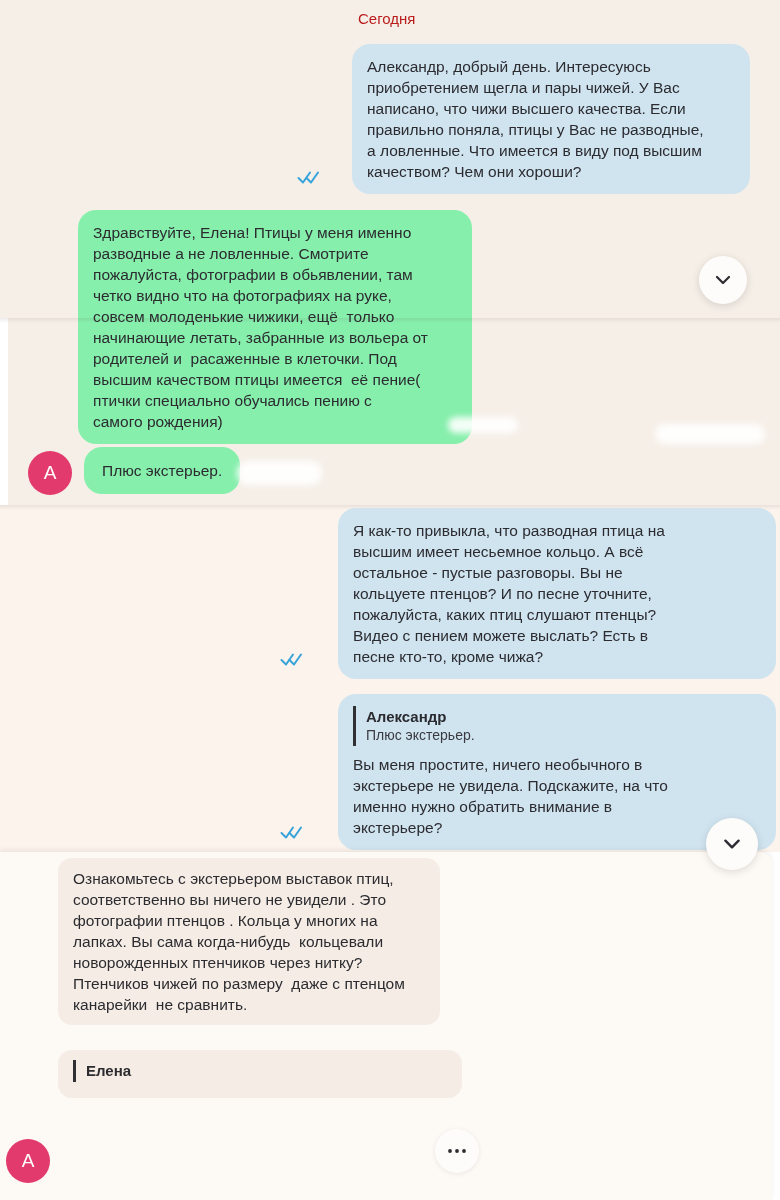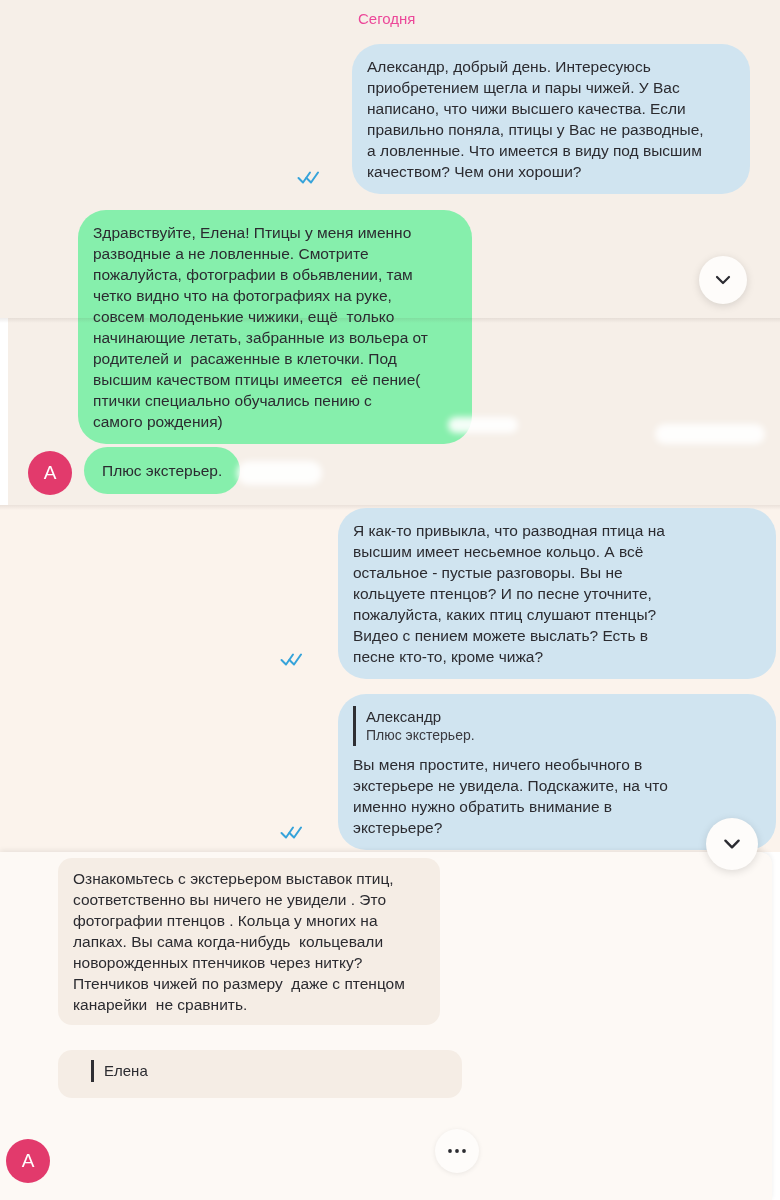--- a/index.html
+++ b/index.html
@@ -14,38 +14,38 @@
   .panel-top{left:0;top:0;width:780px;height:318px;background:#f6efe8;z-index:1;}
   .panel-mid{left:8px;top:318px;width:772px;height:187px;background:#f6efe8;z-index:1;}
   .panel-blue{left:0;top:505px;width:780px;height:347px;background:#fbf3ec;z-index:5;}
   .panel-bottom{left:0;top:852px;width:772px;height:348px;background:#fdf9f5;
     border-top-right-radius:12px;box-shadow:0 -2px 5px rgba(0,0,0,0.07);z-index:8;}
   .seam{position:absolute;left:0;width:780px;height:5px;z-index:4;
     background:linear-gradient(to bottom, rgba(90,70,60,0.10), rgba(90,70,60,0));}
   .seam1{top:318px;}
   .seam2{top:505px;z-index:6;}
   
-  .date-header{position:absolute;left:358px;top:10px;font-size:15px;color:#ec4899;z-index:3;}
+  .date-header{position:absolute;left:358px;top:10px;font-size:15px;color:#b91c1c;z-index:3;}
   
-  .bubble{position:absolute;border-radius:28px;padding:12px 15px;box-sizing:border-box;overflow:hidden;}
+  .bubble{position:absolute;border-radius:18px;padding:12px 15px;box-sizing:border-box;overflow:hidden;}
   .out{background:#d0e4f0;}
   .in{background:#86efac;}
   .in-alt{background:#f5ede5;border-radius:14px;}
   .msg-text{white-space:pre;font-size:15.5px;line-height:21px;color:#2b2b30;}
   .z3{z-index:3;} .z7{z-index:7;} .z9{z-index:9;}
   .b1{right:30px;top:44px;width:398px;}
   .b2{left:78px;top:210px;width:394px;}
   .b3{left:84px;top:447px;padding:13px 18px;}
   .b4{right:4px;top:508px;width:438px;}
   .b5{right:4px;top:694px;width:438px;}
   .b6{left:58px;top:858px;width:382px;padding:10px 15px;}
-  .b7{left:58px;top:1050px;width:404px;padding:10px 33px;}
+  .b7{left:58px;top:1050px;width:404px;padding:10px 15px;}
   
   .quote{border-left:3px solid #2f2f34;padding:1px 0 2px 10px;margin-bottom:8px;}
-  .quote-author{font-weight:normal;font-size:15px;line-height:19px;color:#2b2b30;}
+  .quote-author{font-weight:bold;font-size:15px;line-height:19px;color:#2b2b30;}
   .quote-text{font-size:14px;line-height:18px;color:#3a3a40;white-space:pre;}
   .quote-compact{margin-bottom:6px;}
   
   .read-receipt{position:absolute;width:22px;height:14px;z-index:7;}
   .rr1{left:297px;top:170px;z-index:3;}
   .rr2{left:280px;top:652px;}
   .rr3{left:280px;top:825px;}
   
   .round-btn{position:absolute;background:#fefcfa;border-radius:50%;
     box-shadow:0 2px 8px rgba(0,0,0,0.13);display:flex;align-items:center;justify-content:center;

